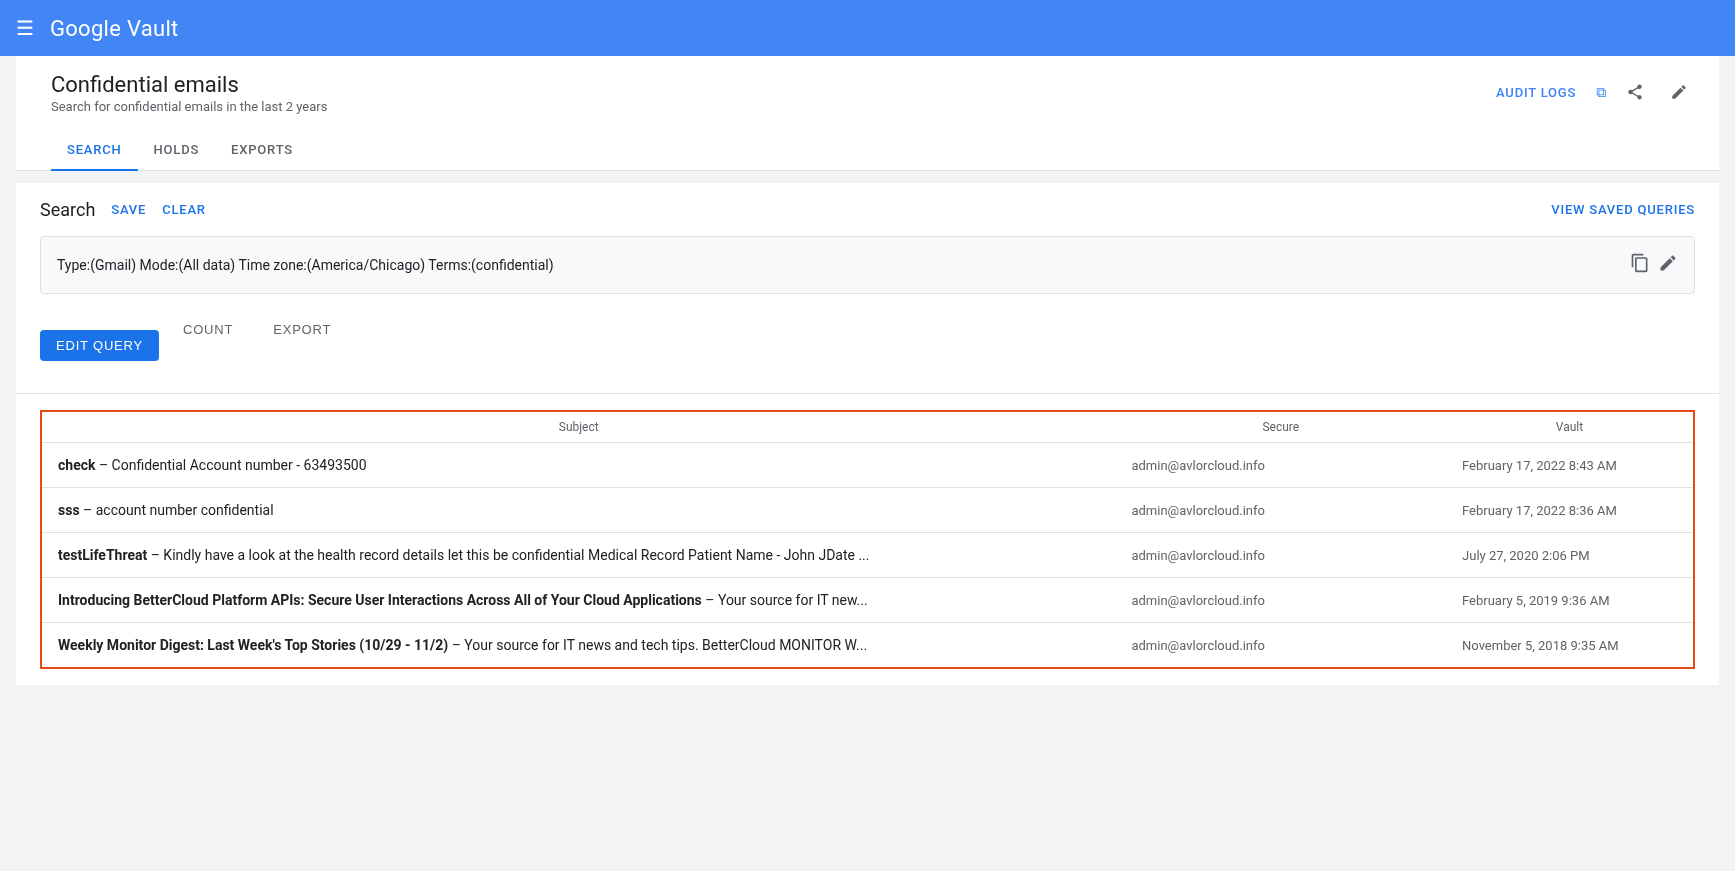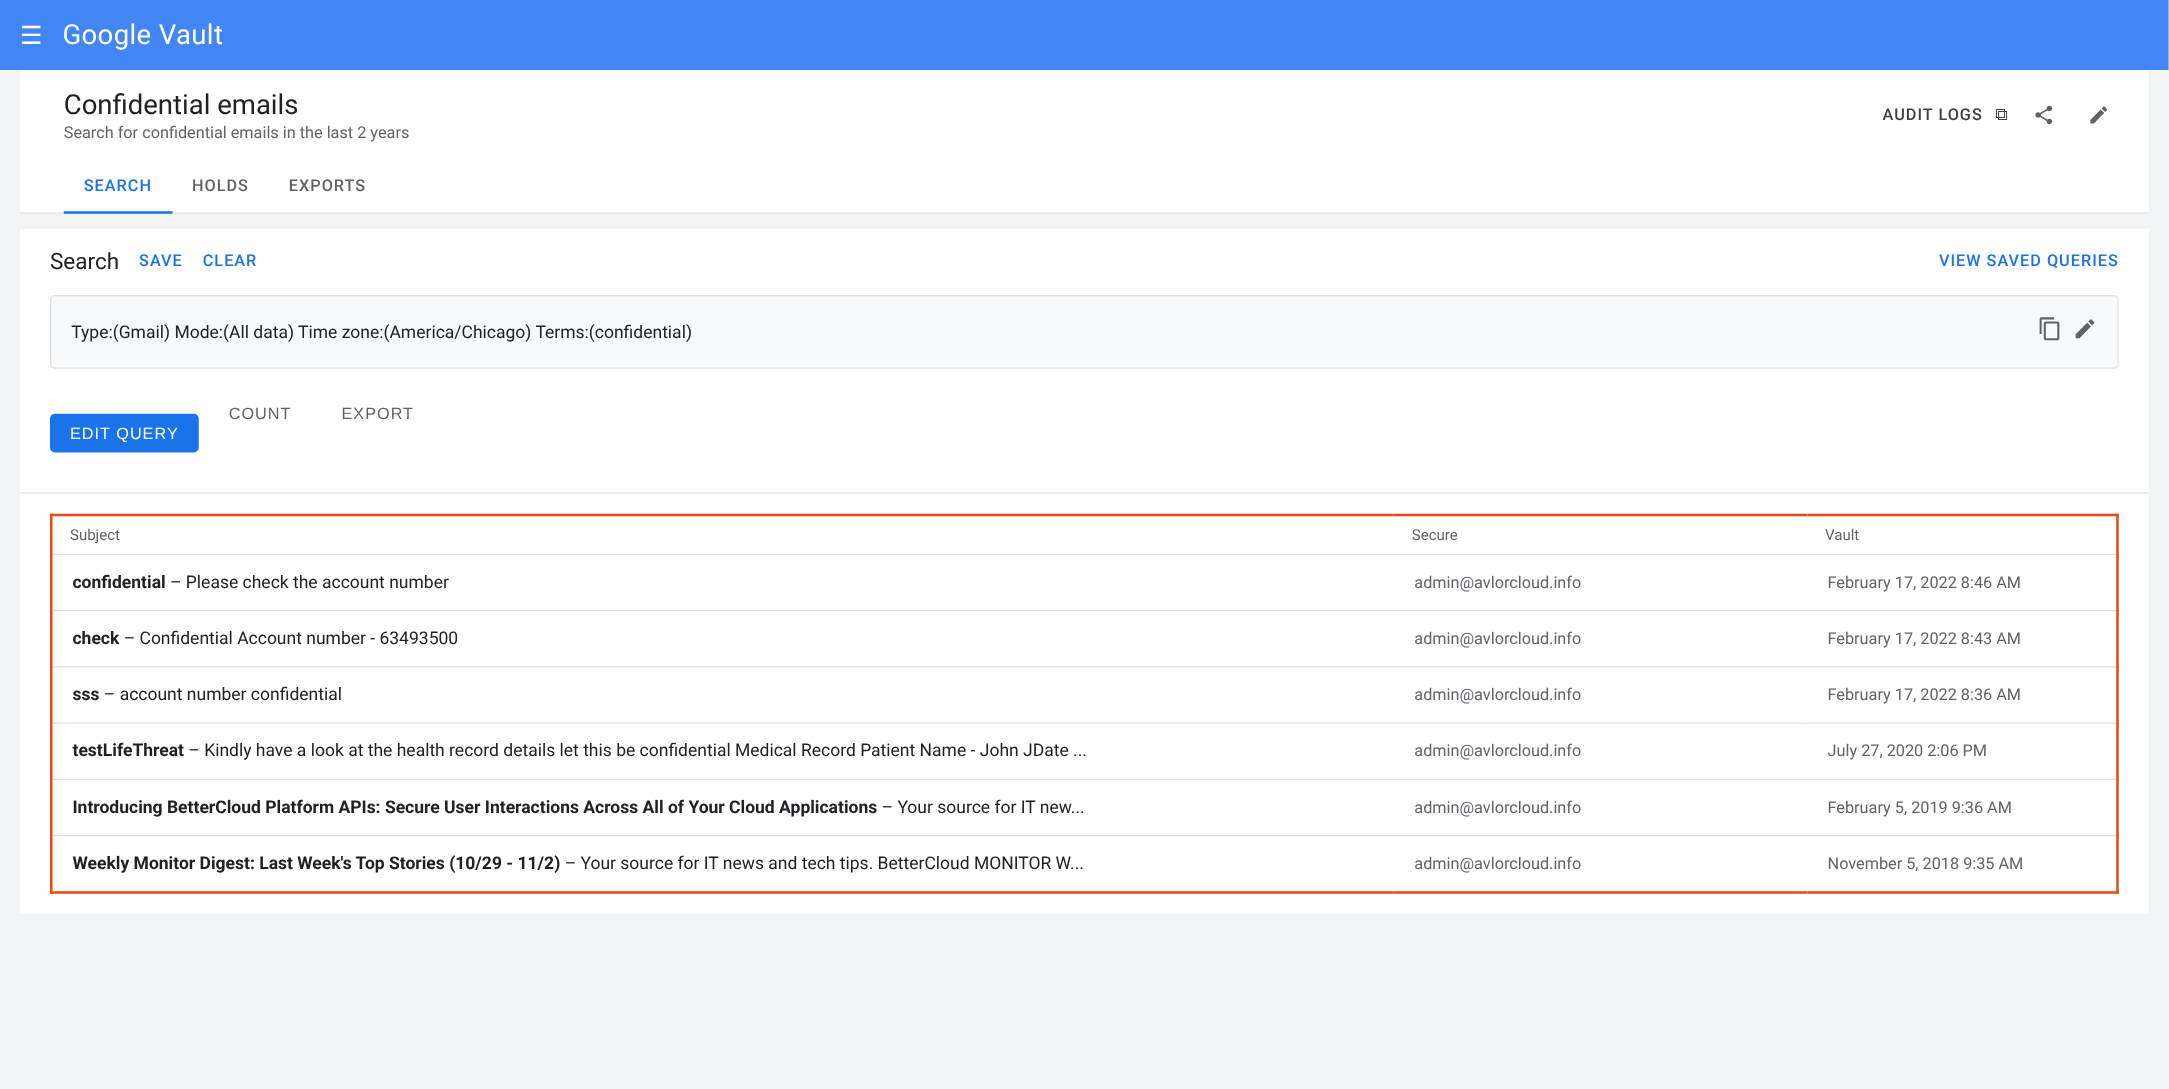--- a/index.html
+++ b/index.html
@@ -36,22 +36,22 @@
       display: flex;
       align-items: flex-start;
       justify-content: space-between;
       padding-bottom: 8px;
     }
     .matter-title-section {}
     .matter-title { font-size: 22px; font-weight: 400; color: #202124; }
     .matter-subtitle { font-size: 13px; color: #5f6368; margin-top: 2px; }
     .matter-actions { display: flex; align-items: center; gap: 12px; padding-top: 4px; }
     .audit-logs-btn {
-      font-size: 13px; color: #404040; text-transform: uppercase;
-      letter-spacing: 0.8px; cursor: pointer; display: flex; align-items: center; gap: 10px;
+      font-size: 13px; color: #3b82f6; text-transform: uppercase;
+      letter-spacing: 0.8px; cursor: pointer; display: flex; align-items: center; gap: 20px;
       font-weight: 500;
     }
     .icon-btn {
       color: #5f6368; cursor: pointer; font-size: 18px;
       width: 32px; height: 32px; display: flex; align-items: center; justify-content: center;
     }
 
     
     .tabs { display: flex; gap: 0; margin-top: 8px; }
     .tab {
@@ -118,21 +118,21 @@
     .results-section {
       background: white;
       margin-top: 0;
       padding: 16px 24px;
     }
     .results-count { font-size: 14px; color: #202124; margin-bottom: 16px; }
 
     
     .results-table { width: 100%; border-collapse: collapse; }
     .results-table th {
-      text-align: left; font-size: 12px; color: #5f6368;
+      text-align: center; font-size: 12px; color: #5f6368;
       font-weight: 400; padding: 8px 14px; border-bottom: 1px solid #e0e0e0;
     }
     .results-table td {
       padding: 14px 16px; font-size: 14px; color: #202124;
       border-bottom: 1px solid #e0e0e0; vertical-align: top;
     }
     .results-table .col-subject { width: 65%; }
     .results-table .col-owner { width: 20%; }
     .results-table .col-date { width: 15%; }
 
@@ -224,25 +224,20 @@
 
     <table class="results-table" style="border: 2px solid rgb(230, 74, 25); border-collapse: collapse;">
       <thead>
         <tr>
           <th class="col-subject">Subject</th>
           <th class="col-owner">Secure</th>
           <th class="col-date">Vault</th>
         </tr>
       </thead>
       <tbody id="results-tbody">
-      <tr class="email-row">
-        <td class="col-subject"><span class="email-subject-bold">confidential</span><span class="email-subject-regular"> – Please check the account number</span></td>
-        <td class="col-owner"><span class="owner-text">admin@avlorcloud.info</span></td>
-        <td class="col-date"><span class="date-text">February 17, 2022 8:46 AM</span></td>
-      </tr>
 
       <tr class="email-row">
         <td class="col-subject"><span class="email-subject-bold">check</span><span class="email-subject-regular"> – Confidential Account number - 63493500</span></td>
         <td class="col-owner"><span class="owner-text">admin@avlorcloud.info</span></td>
         <td class="col-date"><span class="date-text">February 17, 2022 8:43 AM</span></td>
       </tr>
 
       <tr class="email-row">
         <td class="col-subject"><span class="email-subject-bold">sss</span><span class="email-subject-regular"> – account number confidential</span></td>
         <td class="col-owner"><span class="owner-text">admin@avlorcloud.info</span></td>

